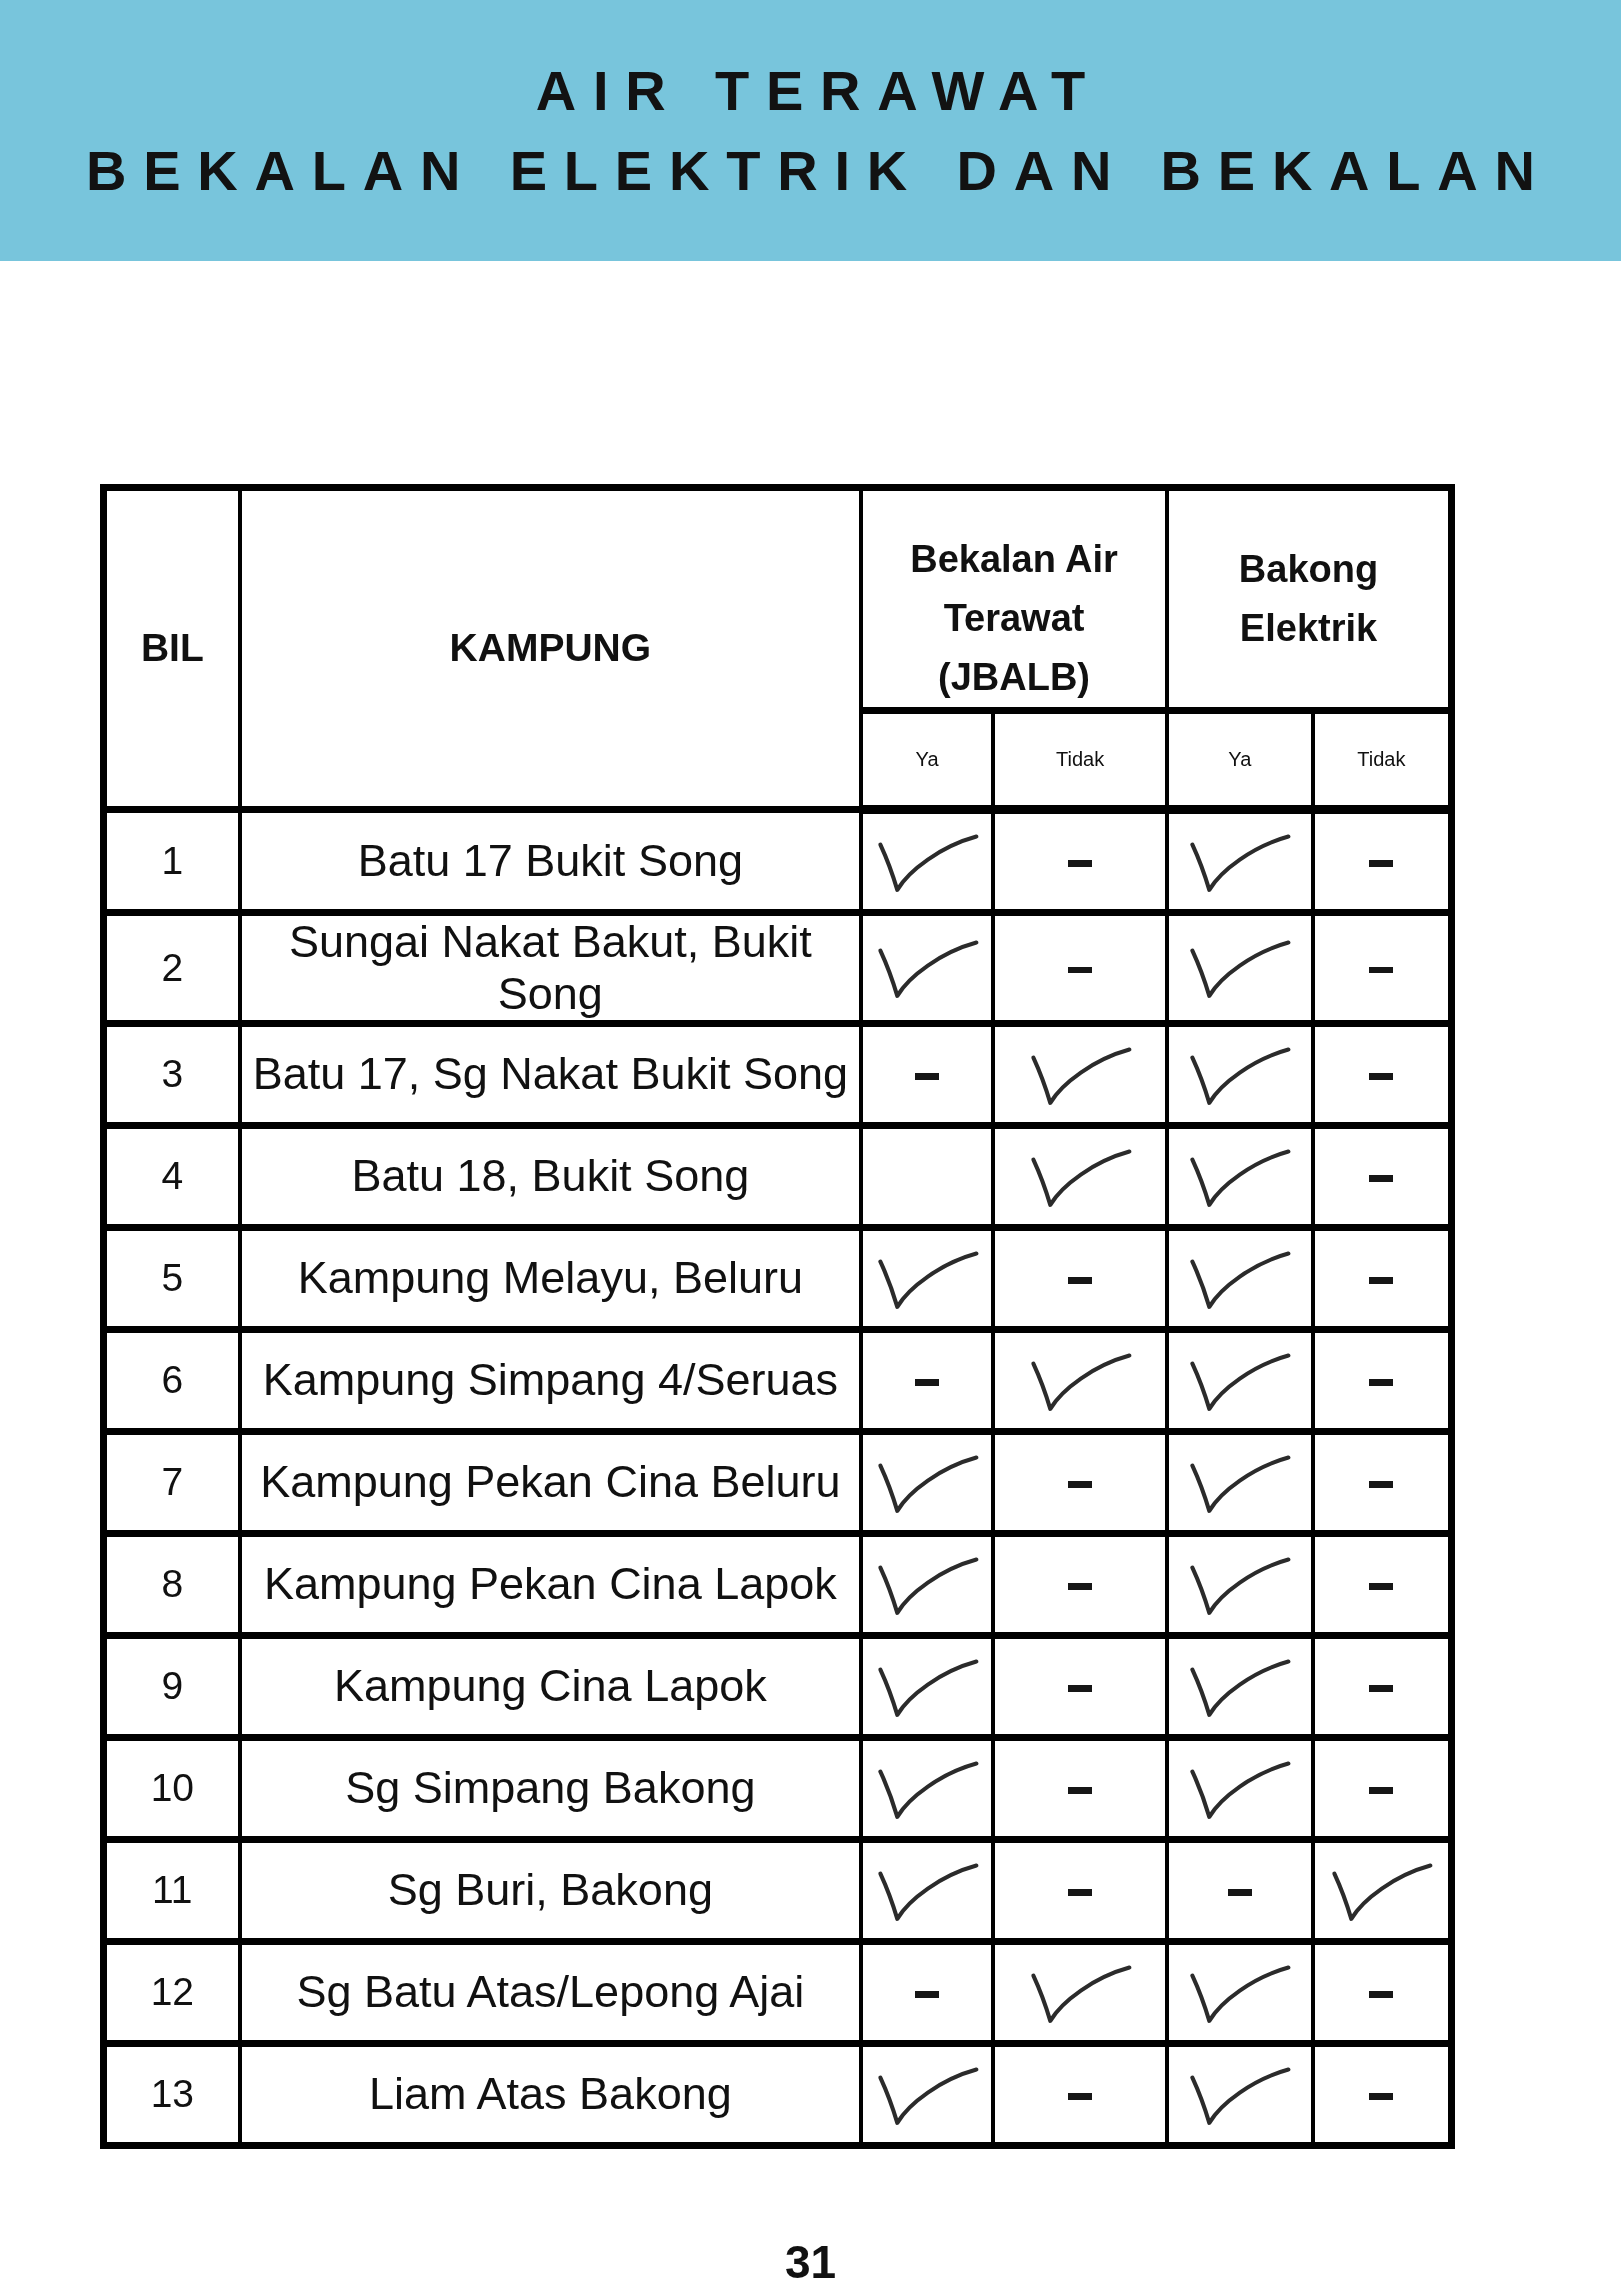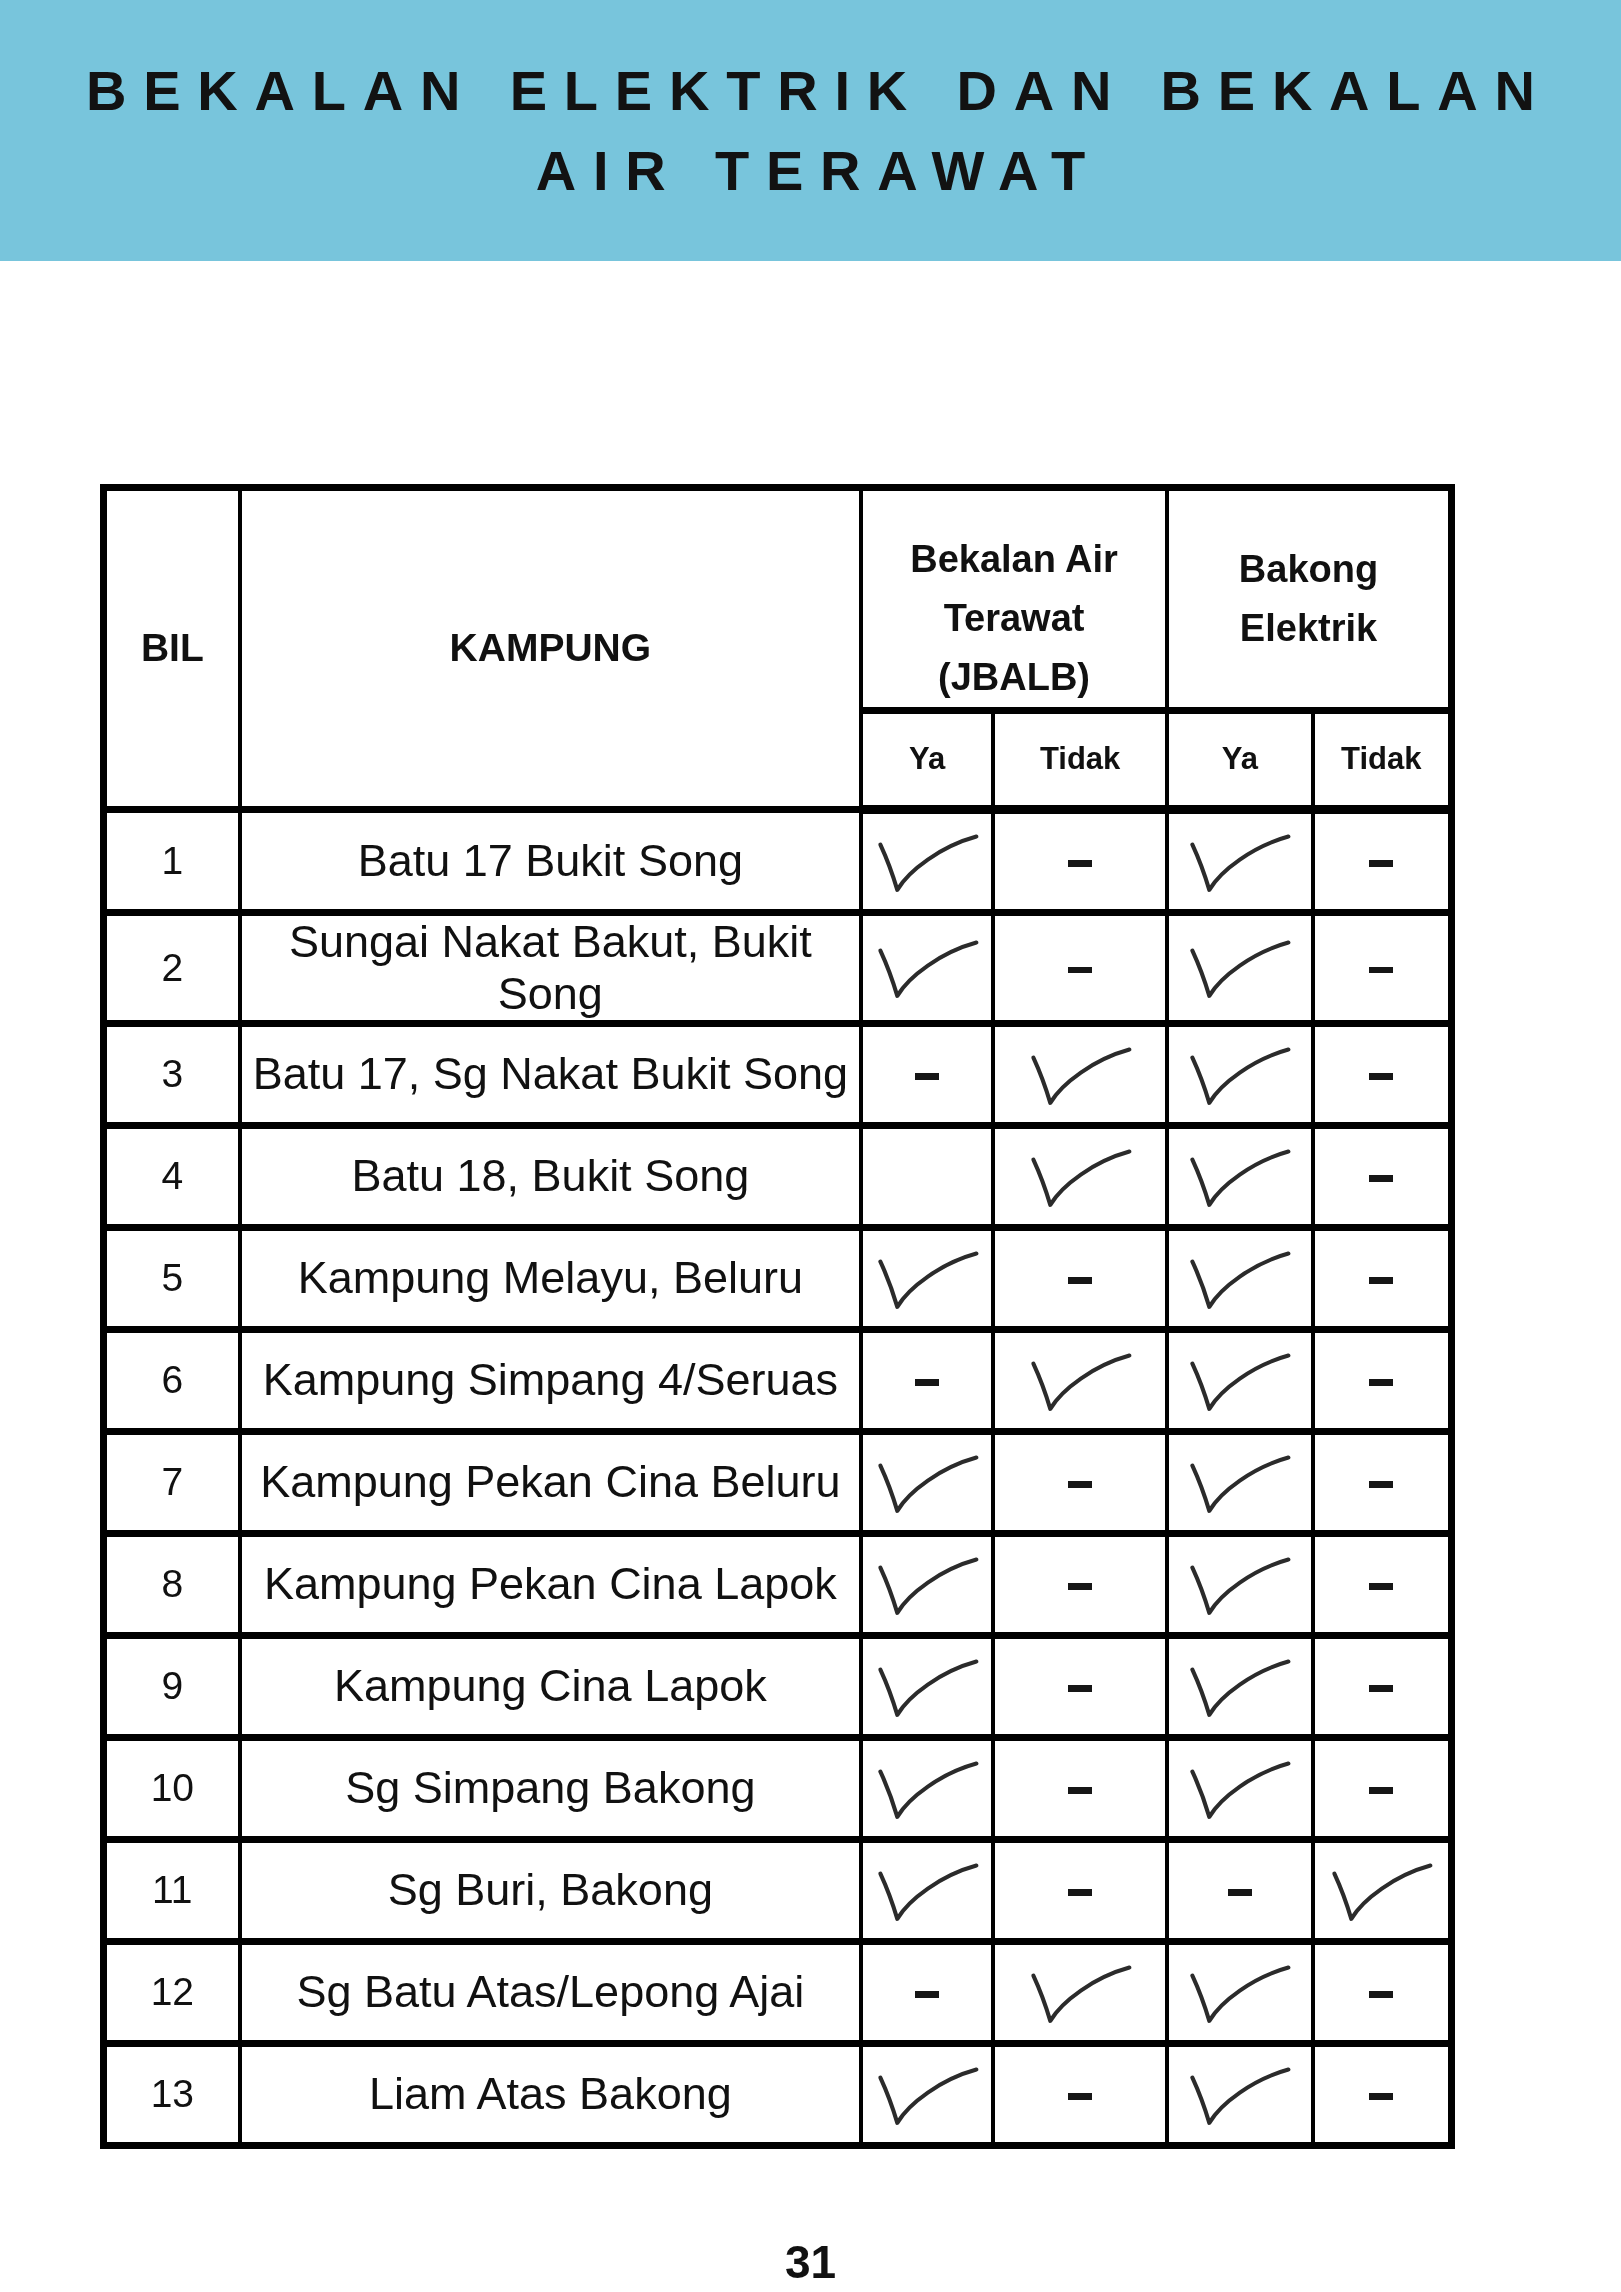--- a/index.html
+++ b/index.html
@@ -29,21 +29,21 @@
   table.supply th, table.supply td{
     border-left:4.5px solid #000;border-right:4.5px solid #000;
     border-top:7.2px solid #000;border-bottom:7.2px solid #000;
     text-align:center;vertical-align:middle;
     padding:0;overflow:hidden;
   }
   th.group-hd{height:201px;font-size:38px;font-weight:700;line-height:1.55;}
   th.group-hd .wrap{display:inline-block;}
   th.group-air .wrap{max-width:224px;margin-top:39px;}
   th.group-el  .wrap{max-width:161px;}
-  tr.subhead th{height:91px;font-size:31px;font-weight:700;border-bottom-width:9.9px;}
+  tr.subhead th{height:91px;font-size:20px;font-weight:400;border-bottom-width:9.9px;}
   th.rowspan-hd{font-size:39px;font-weight:700;}
   tbody td{height:95px;}
   td.bil{font-size:39px;}
   td.kampung{font-size:45px;}
   td.mark{font-size:38px;}
   .dash{display:inline-block;width:24px;height:6.3px;background:#161616;vertical-align:middle;}
   svg.check{width:109px;height:64px;display:block;margin:12.5px auto 5.4px auto;}
   svg.check path{fill:none;stroke:#2b2b2b;stroke-width:4.6;stroke-linecap:round;stroke-linejoin:round;}
 
   
@@ -51,22 +51,22 @@
     position:absolute;top:2235px;left:0;width:1621px;text-align:center;
   }
   .page-num{font-size:46px;font-weight:700;color:#111;}
 </style>
 </head>
 <body>
 
 <div class="page">
 
   <header class="banner" style="background: rgb(120, 197, 220);">
+    <div class="title-line" style="color: rgb(18, 18, 18);">AIR TERAWAT</div>
     <div class="title-line" style="color: rgb(18, 18, 18);">BEKALAN ELEKTRIK DAN BEKALAN</div>
-    <div class="title-line" style="color: rgb(18, 18, 18);">AIR TERAWAT</div>
   </header>
 
   <table class="supply">
     <colgroup>
       <col style="width:10.1%">
         <col style="width:46.1%">
       <col style="width:9.8%">
         <col style="width:12.9%">
       <col style="width:10.8%">
         <col style="width:10.3%">

